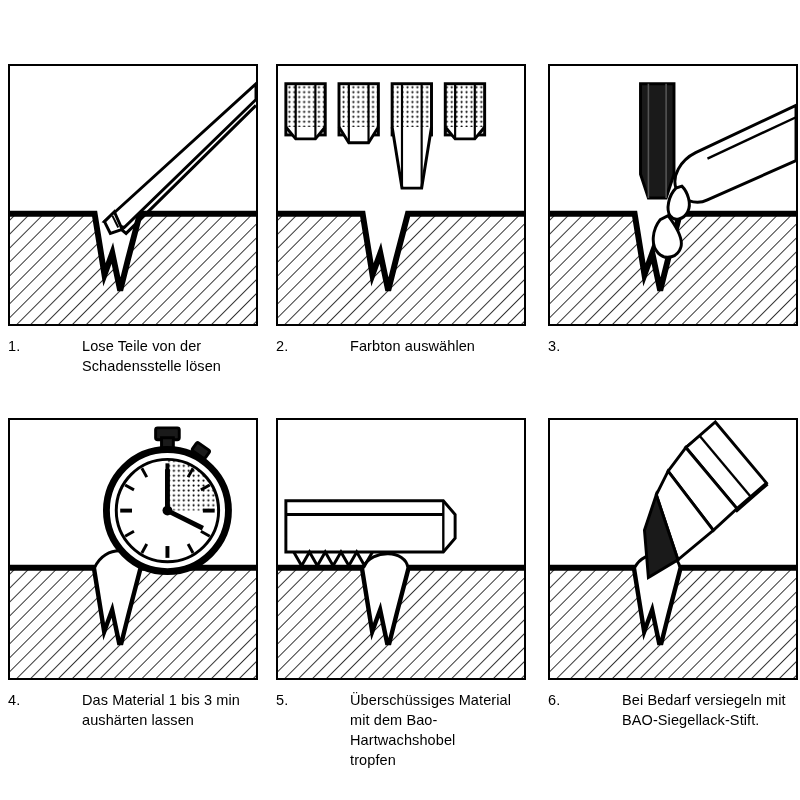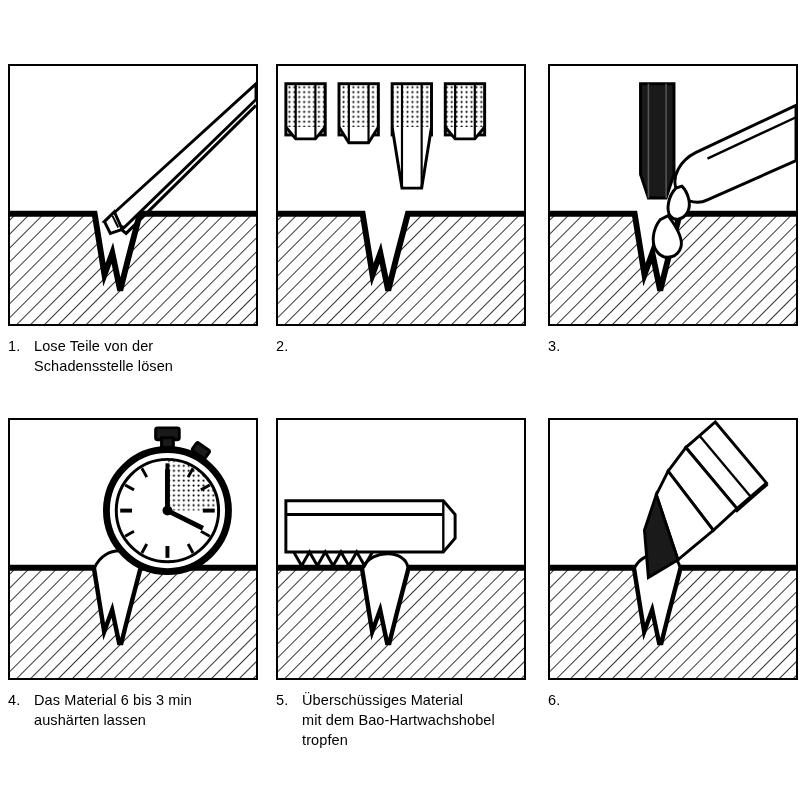--- a/index.html
+++ b/index.html
@@ -52,20 +52,21 @@
     left: 0;
     top: 0;
     width: 22px;
     text-align: left;
     font-size: 14.5px;
     line-height: 20px;
   }
   .caption .txt {
     display: block;
     white-space: pre-line;
+    margin-left: 48px;
   }
   
   #step-1 { left: 8px;   top: 64px; }
   #step-2 { left: 276px; top: 64px; }
   #step-3 { left: 548px; top: 64px; }
   #step-4 { left: 8px;   top: 418px; }
   #step-5 { left: 276px; top: 418px; }
   #step-6 { left: 548px; top: 418px; }
 </style>
 </head>
@@ -138,20 +139,21 @@
         <g>
           <rect x="170" y="18" width="40" height="52" fill="url(#dots2)" stroke="#000" stroke-width="3"></rect>
           <path d="M170,62 L180,74 L200,74 L210,62" fill="#fff" stroke="#000" stroke-width="3"></path>
           <line x1="180" y1="74" x2="180" y2="18" stroke="#000" stroke-width="2.2"></line>
           <line x1="200" y1="74" x2="200" y2="18" stroke="#000" stroke-width="2.2"></line>
         </g>
       </svg>
     </div>
     <div class="caption">
       <span class="num">2.</span>
+      <span class="txt">Farbton auswählen</span>
     </div>
   </div>
 
   <div class="step" id="step-3">
     <div class="panel">
       <svg viewBox="0 0 250 262" preserveAspectRatio="none">
         <defs>
           <pattern id="hatch3" width="10" height="10" patternUnits="userSpaceOnUse" patternTransform="rotate(45)">
             <line x1="0" y1="0" x2="0" y2="10" stroke="#000" stroke-width="1.6"></line>
           </pattern>
@@ -219,21 +221,21 @@
           </g>
 
           <line x1="160" y1="92" x2="160" y2="50" stroke="#000" stroke-width="5"></line>
           <line x1="160" y1="92" x2="196" y2="110" stroke="#000" stroke-width="5"></line>
           <circle cx="160" cy="92" r="5" fill="#000"></circle>
         </g>
       </svg>
     </div>
     <div class="caption">
       <span class="num">4.</span>
-      <span class="txt">Das Material 6 bis 3 min
+      <span class="txt">Das Material 1 bis 3 min
 aushärten lassen</span>
     </div>
   </div>
 
   <div class="step" id="step-5">
     <div class="panel">
       <svg viewBox="0 0 250 262" preserveAspectRatio="none">
         <defs>
           <pattern id="hatch5" width="10" height="10" patternUnits="userSpaceOnUse" patternTransform="rotate(45)">
             <line x1="0" y1="0" x2="0" y2="10" stroke="#000" stroke-width="1.6"></line>
@@ -276,16 +278,18 @@
         <line x1="152" y1="16" x2="204" y2="78" stroke="#000" stroke-width="2.4"></line>
 
         <path d="M138,28 L190,90 L166,112 L120,52 Z" fill="#fff" stroke="#000" stroke-width="3"></path>
 
         <path d="M120,52 L166,112 L130,142 L108,76 Z" fill="#fff" stroke="#000" stroke-width="3"></path>
         <path d="M108,76 L130,142 L100,160 L96,112 Z" fill="#1a1a1a" stroke="#000" stroke-width="3"></path>
       </svg>
     </div>
     <div class="caption">
       <span class="num">6.</span>
+      <span class="txt">Bei Bedarf versiegeln mit
+BAO-Siegellack-Stift.</span>
     </div>
   </div>
 
 </div>
 
 </body></html>

